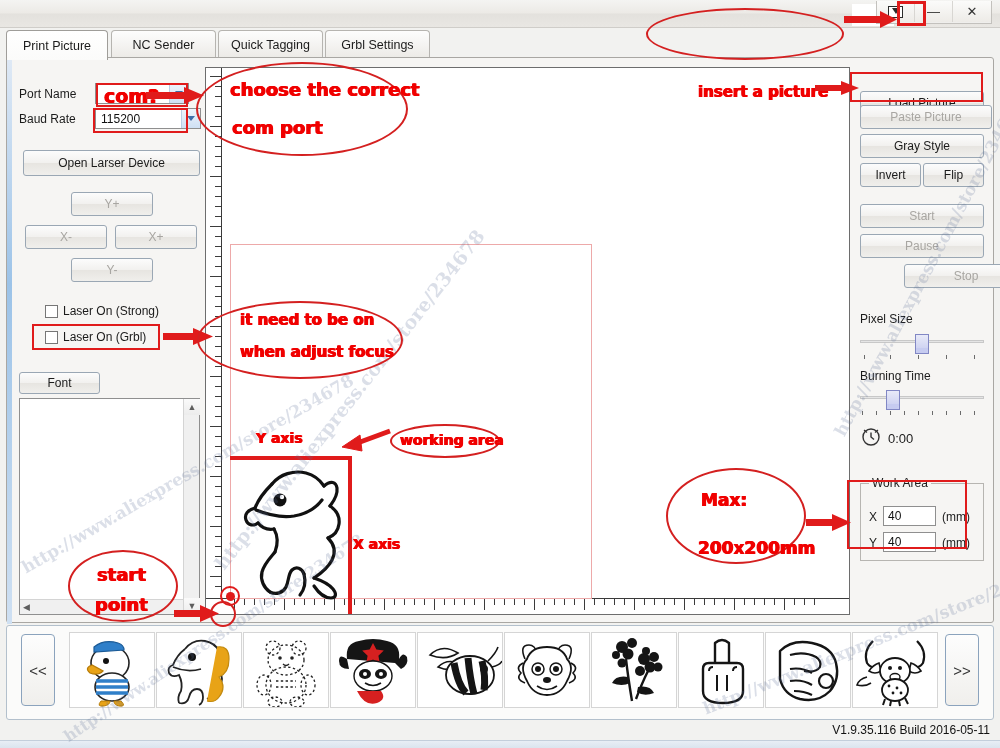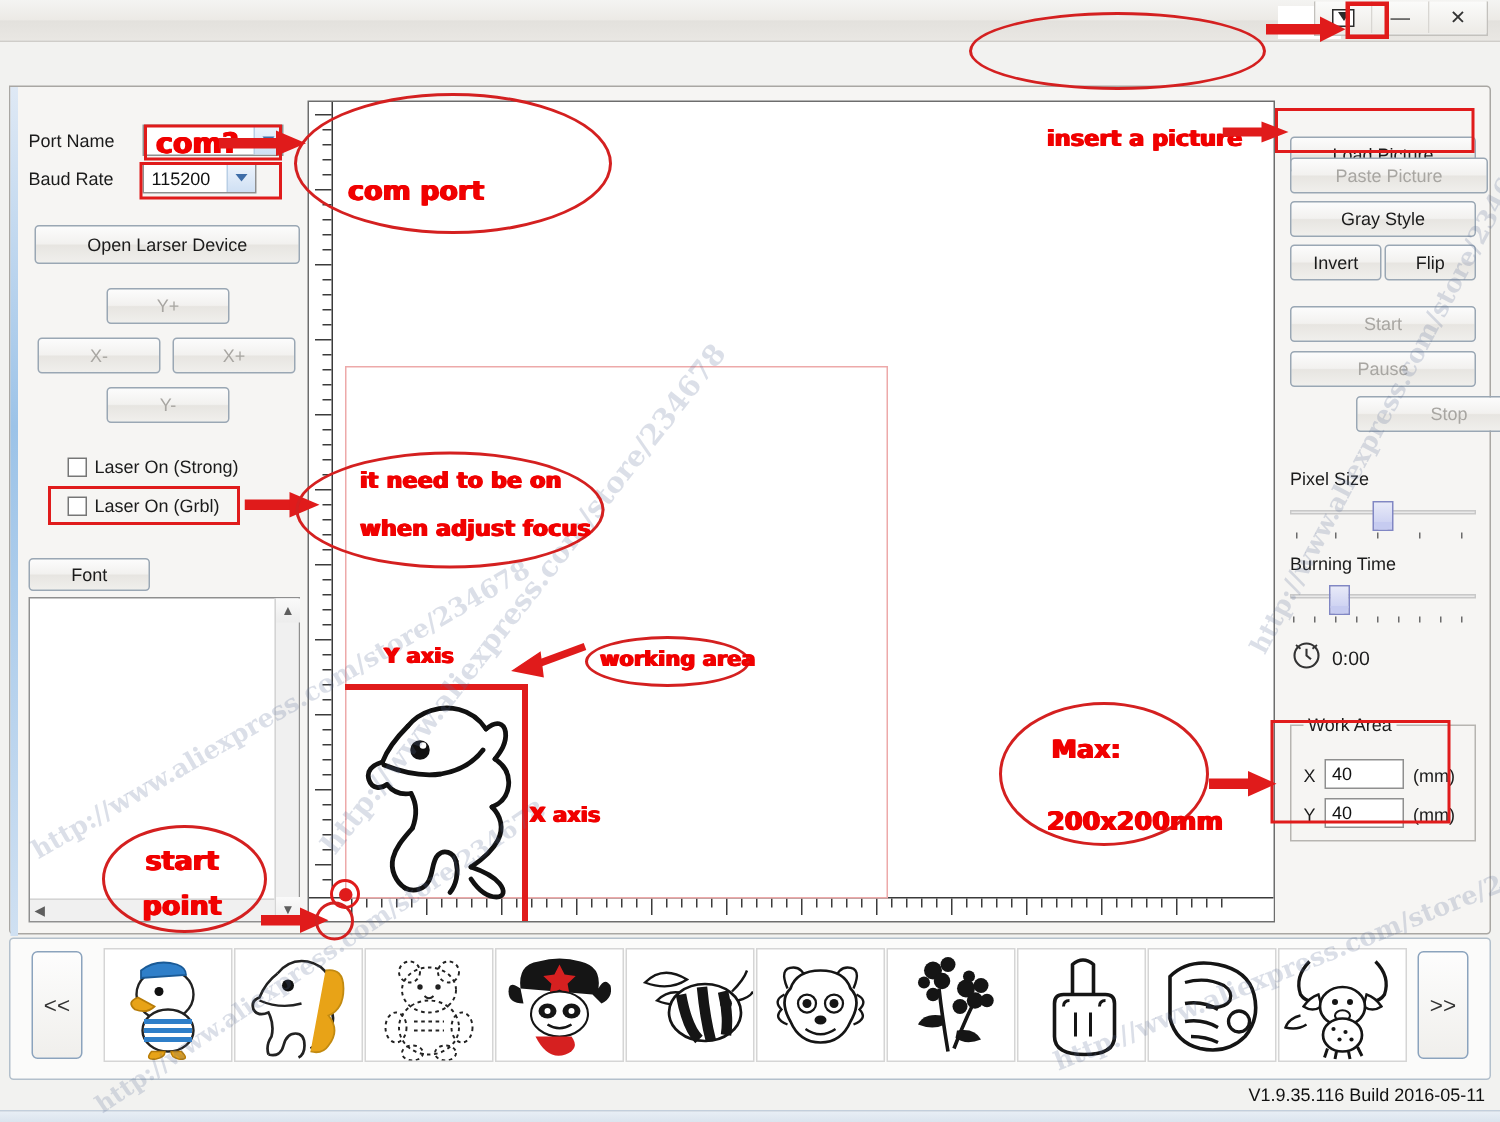--- a/index.html
+++ b/index.html
@@ -297,32 +297,46 @@
       <div class="win-btn">
         <span>—</span>
       </div>
       <div class="win-btn">
         <span>✕</span>
       </div>
     </div>
   </div>
   <div class="hl-lang"></div>
 
+  <div class="tabstrip">
+    <div class="tab active" style="left:0px; width:102px;">
+      <span>Print Picture</span>
+    </div>
+    <div class="tab" style="left:105px; width:105px;">
+      <span>NC Sender</span>
+    </div>
+    <div class="tab" style="left:212px; width:105px;">
+      <span>Quick Tagging</span>
+    </div>
+    <div class="tab" style="left:319px; width:105px;">
+      <span>Grbl Settings</span>
+    </div>
+  </div>
 
   <div class="mainpanel">
     <div class="leftrail"></div>
 
     <div class="lbl" style="left:12px; top:29px;">Port Name</div>
     <div class="combo" style="left:88px; top:25px; width:94px;">
       <div class="val"></div>
       <div class="arrow"></div>
     </div>
 
     <div class="lbl" style="left:12px; top:54px;">Baud Rate</div>
-    <div class="combo" style="left:88px; top:50px; width:76px;">
+    <div class="combo" style="left:88px; top:50px; width:106px;">
       <div class="val">115200</div>
       <div class="arrow"></div>
     </div>
 
     <div class="btn" style="left:16px; top:92px; width:177px; height:26px;">
       <span>Open Larser Device</span>
     </div>
 
     <div class="btn" style="left:64px; top:134px; width:82px; height:24px;">
       <span class="disabled" style="color:#a8a6a2">Y+</span>
@@ -762,20 +776,21 @@
   <div class="anno-oval" style="left:646px; top:8px; width:198px; height:52px;"></div>
 
   <svg class="arrow-svg" style="left:800px; top:8px;" width="120" height="30">
     <g fill="#e01b1b">
       <rect x="44" y="8" width="38" height="7"></rect>
       <path d="M80 3 L97 11.5 L80 20 Z"></path>
     </g>
   </svg>
 
   <div class="anno-oval" style="left:196px; top:62px; width:212px; height:94px;"></div>
+  <div class="anno-text" style="left:230px; top:78px; font-size:18px;">choose the correct</div>
   <div class="anno-text" style="left:232px; top:116px; font-size:18px;">com port</div>
 
   <div class="anno-rect" style="left:96px; top:83px; width:92px; height:24px;"></div>
   <div class="anno-text" style="left:104px; top:84px; font-size:19px;">com?</div>
   <svg class="arrow-svg" style="left:146px; top:84px;" width="66" height="24">
     <g fill="#e01b1b">
       <rect x="0" y="8" width="40" height="7"></rect>
       <path d="M38 3 L58 11.5 L38 20 Z"></path>
     </g>
   </svg>

